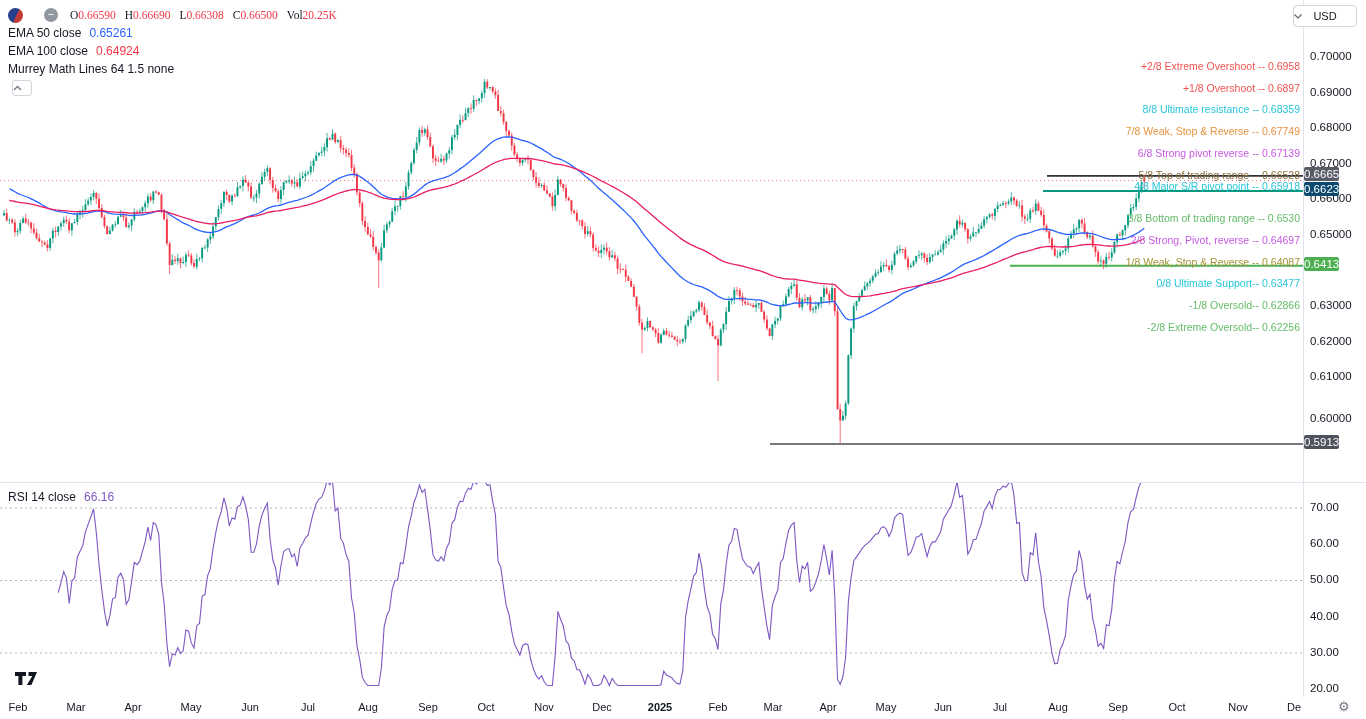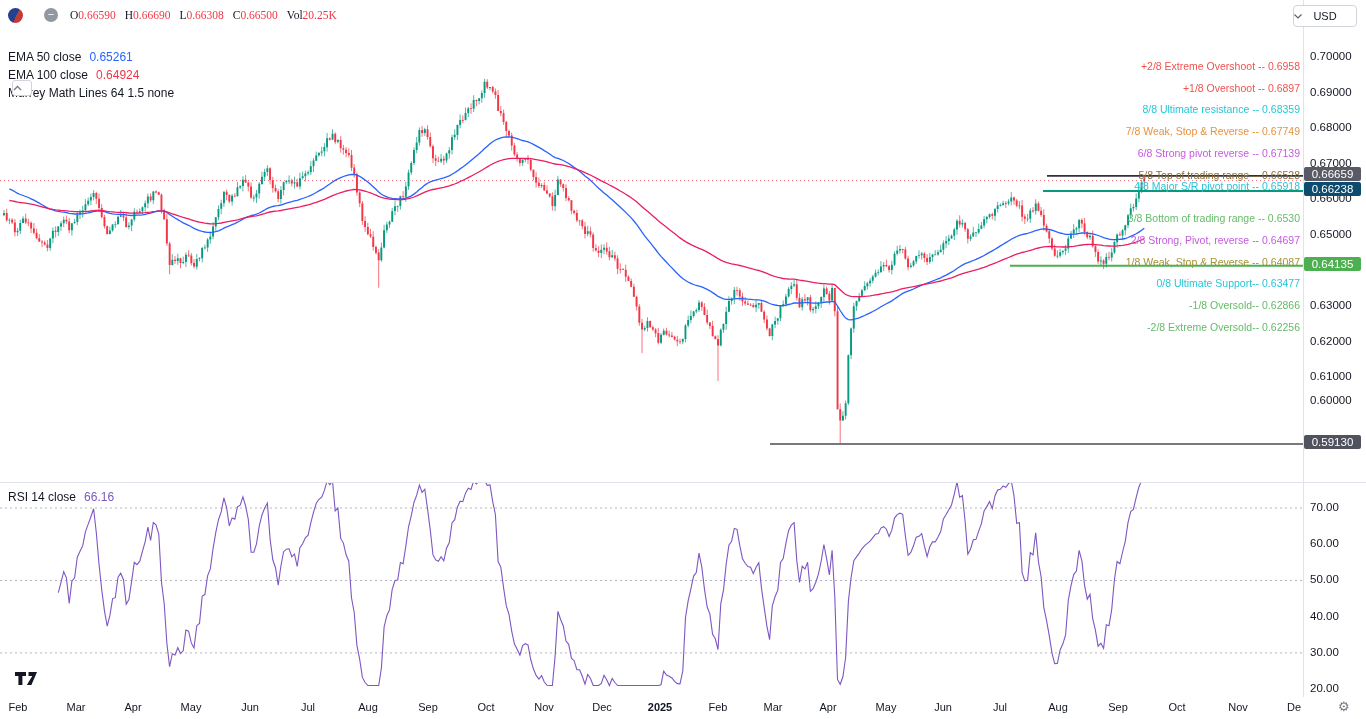--- a/index.html
+++ b/index.html
@@ -13,32 +13,32 @@
   
   #hdr{position:absolute;top:6px;left:8px;height:18px;display:flex;align-items:center;z-index:30;}
   #sym-logo{width:15px;height:15px;border-radius:50%;background:linear-gradient(115deg,#27408b 54%,#c23b34 54%);margin-right:7px;}
   #sym-title{font-size:13px;font-weight:700;letter-spacing:.1px;}
   #minus-btn{width:14px;height:14px;border-radius:50%;background:#9298a1;color:#fff;font-size:11px;line-height:13px;
              text-align:center;margin:0 12px 0 14px;cursor:pointer;}
   #ohlc{display:flex;gap:9px;font-size:11.5px;}
   .kv{white-space:nowrap;font-family:Liberation Serif, serif;}
   .kv .k{color:#131722;}
   .kv .v{color:#f23645;}
-  .leg-row{position:absolute;left:8px;font-size:12px;z-index:30;white-space:nowrap;margin-top:24px;}
+  .leg-row{position:absolute;left:8px;font-size:12px;z-index:30;white-space:nowrap;}
   .leg-row .val{margin-left:8px;}
   #ema50-row{top:26px;} #ema100-row{top:44px;} #murrey-row{top:62px;}
   #ema50-row .val{color:#2962ff;} #ema100-row .val{color:#f23645;}
   #collapse-btn{position:absolute;top:80px;left:12px;width:18px;height:14px;border:1px solid #d1d4dc;border-radius:3px;
       display:flex;align-items:center;justify-content:center;cursor:pointer;z-index:30;background:#fff;}
   
   #usd-btn{position:absolute;top:5px;right:9px;width:62px;height:20px;border:1px solid #d1d4dc;border-radius:4px;
       background:#fff;display:flex;align-items:center;justify-content:center;gap:7px;font-size:11px;cursor:pointer;z-index:40;}
   
   .tick{position:absolute;left:1310px;font-size:11.5px;color:#131722;z-index:10;}
-  .badge{position:absolute;left:1304px;width:57px;text-align:center;font-size:11.5px;color:#fff;
+  .badge{position:absolute;left:1304px;width:35px;text-align:center;font-size:11.5px;color:#fff;
          border-radius:2px;padding:1px 0;z-index:20;}
   .mml{position:absolute;font-size:10.5px;white-space:nowrap;z-index:5;right:66px;line-height:12px;}
   
   #rsi-leg{position:absolute;top:490px;left:8px;font-size:12px;z-index:30;}
   #rsi-leg .val{margin-left:8px;color:#7e57c2;}
   
   #time-axis{position:absolute;top:697px;left:0;width:1366px;height:22px;background:#fff;cursor:ew-resize;}
   .month{position:absolute;top:4px;transform:translateX(-50%);font-size:11px;color:#131722;}
   .month.bold{font-weight:700;}
   #gear{position:absolute;top:2px;left:1338px;color:#787b86;font-size:13px;cursor:pointer;}
@@ -145,21 +145,21 @@
   <div id="dyn">
       <div class="tick" style="top:50px">0.70000</div>
       <div class="tick" style="top:86px">0.69000</div>
       <div class="tick" style="top:121px">0.68000</div>
       <div class="tick" style="top:157px">0.67000</div>
       <div class="tick" style="top:192px">0.66000</div>
       <div class="tick" style="top:228px">0.65000</div>
       <div class="tick" style="top:299px">0.63000</div>
       <div class="tick" style="top:335px">0.62000</div>
       <div class="tick" style="top:370px">0.61000</div>
-      <div class="tick" style="top:394px">0.60000</div>
+      <div class="tick" style="top:412px">0.60000</div>
       <div class="badge" style="top:167px;background:#585b65">0.66659</div>
       <div class="badge" style="top:182px;background:#0c4a6e">0.66238</div>
       <div class="badge" style="top:257px;background:#4caf50">0.64135</div>
       <div class="badge" style="top:435px;background:#50535e">0.59130</div>
       <div class="mml" style="top:60px;color:#ef5350">+2/8 Extreme Overshoot --  0.6958</div>
       <div class="mml" style="top:82px;color:#ef5350">+1/8 Overshoot --  0.6897</div>
       <div class="mml" style="top:103px;color:#26c6da">8/8 Ultimate resistance --  0.68359</div>
       <div class="mml" style="top:125px;color:#e8923e">7/8 Weak, Stop &amp; Reverse --  0.67749</div>
       <div class="mml" style="top:147px;color:#c659e2">6/8 Strong pivot reverse --  0.67139</div>
       <div class="mml" style="top:169px;color:#8a6d3b">5/8 Top of trading range --  0.66528</div>

